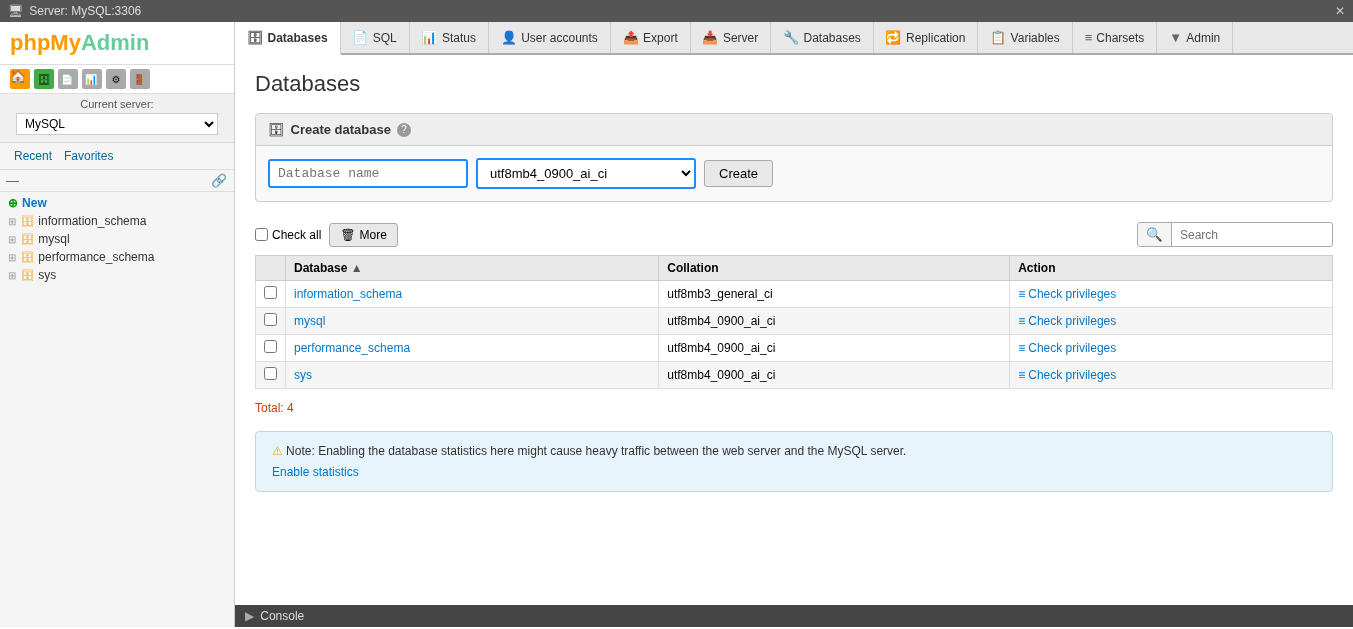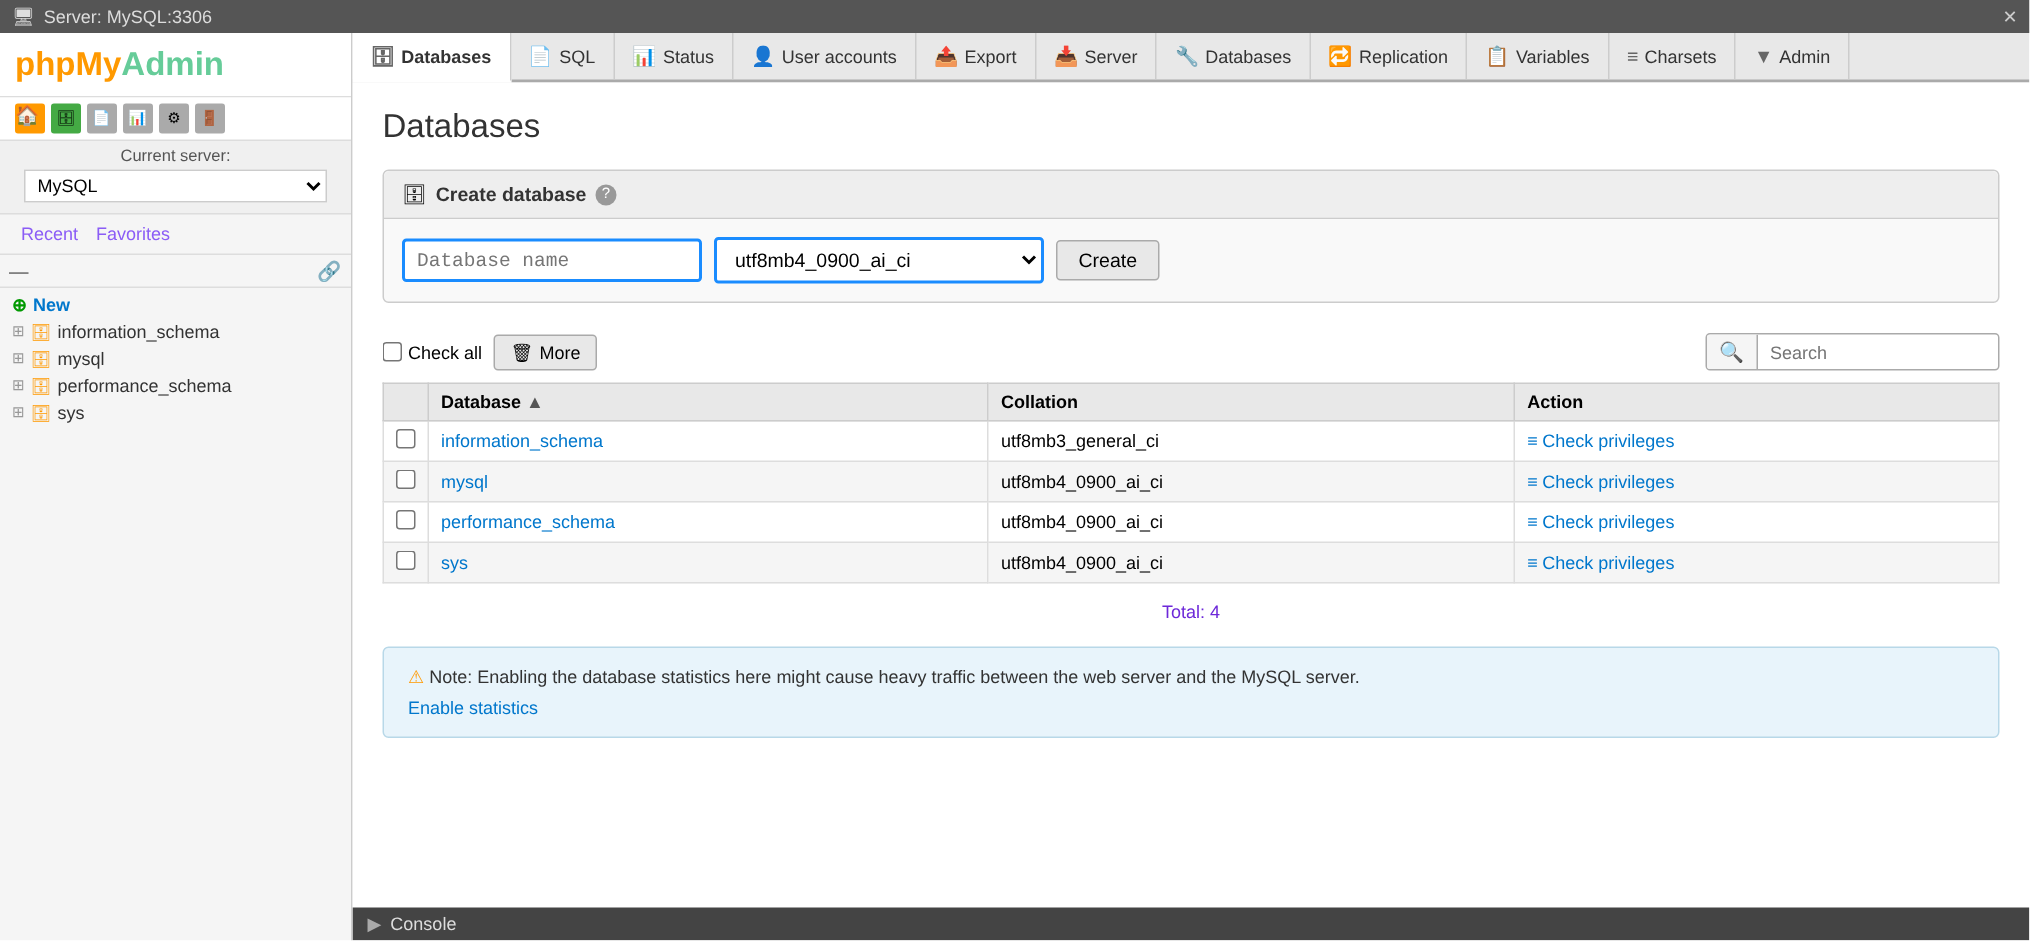--- a/index.html
+++ b/index.html
@@ -68,21 +68,21 @@
       background: #fff;
     }
     .sidebar-tabs {
       display: flex;
       gap: 0;
       padding: 4px 8px;
       border-bottom: 1px solid #ddd;
     }
     .sidebar-tab {
       font-size: 12px;
-      color: #8b5cf6;
+      color: #0369a1;
       cursor: pointer;
       padding: 2px 6px;
       text-decoration: none;
     }
     .sidebar-controls {
       display: flex;
       align-items: center;
       justify-content: space-between;
       padding: 3px 6px;
       border-bottom: 1px solid #ddd;
@@ -311,23 +311,22 @@
       color: #0077cc;
       text-decoration: none;
       font-size: 12px;
       display: inline-flex;
       align-items: center;
       gap: 3px;
     }
     .sort-arrow { color: #555; }
     .total-text {
       font-size: 12px;
-      color: #6d28d9;
+      color: #c2410c;
       margin-bottom: 16px;
-      text-align: center;
     }
 
     
     .notice-box {
       background: #e8f4fb;
       border: 1px solid #b8d8e8;
       border-radius: 4px;
       padding: 12px 16px;
       margin-top: 16px;
     }

